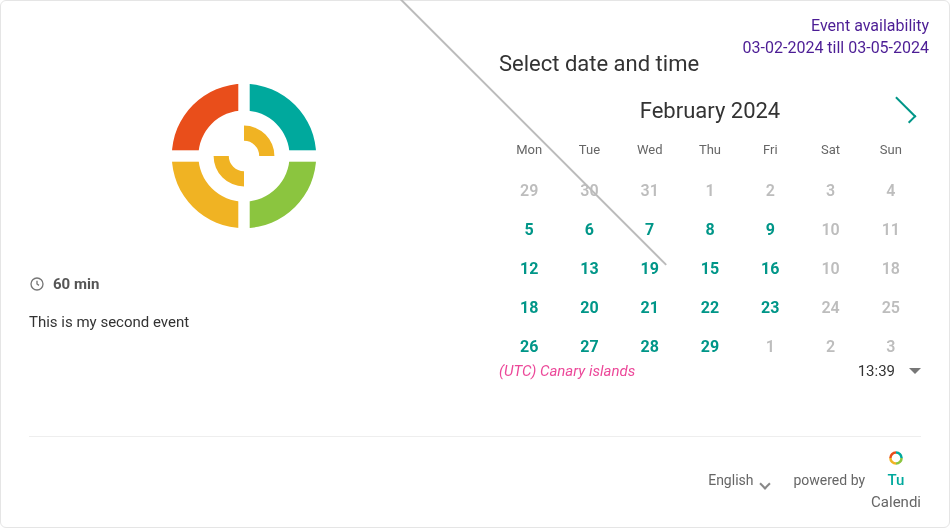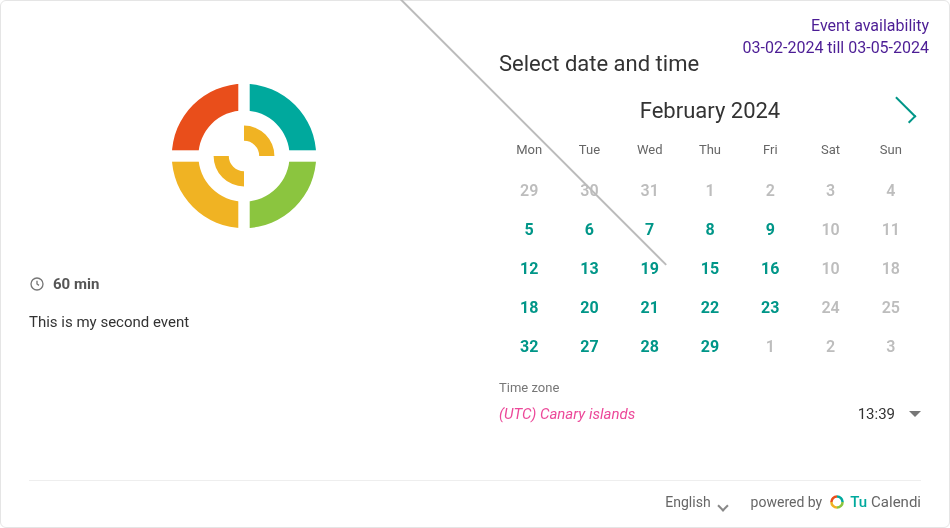--- a/index.html
+++ b/index.html
@@ -80,21 +80,21 @@
     display: flex;
     justify-content: flex-end;
     align-items: center;
     gap: 24px;
     font-size: 14px;
     color: #666;
   }
   .lang { display: flex; align-items: flex-end; gap: 8px; cursor: pointer; }
   .chev-sm { width: 8px; height: 8px; border-right: 2px solid #888; border-bottom: 2px solid #888; transform: rotate(45deg); margin-top: -3px; }
   .powered { display: flex; align-items: center; gap: 6px; }
-  .brand { display: flex; align-items: center; gap: 4px; font-size: 15px; }
+  .brand { display: flex; align-items: center; gap: 4px; font-size: 15px; flex-direction: column; }
   .brand .tu { color: #00a99d; font-weight: 500; }
   .brand .calendi { color: #666; }
   .mini-logo { width: 18px; height: 18px; }
 </style>
 </head>
 <body>
 
 <div class="card">
 
   <div class="top-right">
@@ -174,30 +174,29 @@
           <div class="day available">16</div>
           <div class="day unavailable">10</div>
           <div class="day unavailable">18</div>
           <div class="day available">18</div>
           <div class="day available">20</div>
           <div class="day available">21</div>
           <div class="day available">22</div>
           <div class="day available">23</div>
           <div class="day unavailable">24</div>
           <div class="day unavailable">25</div>
-          <div class="day available">32</div>
+          <div class="day available">26</div>
           <div class="day available">27</div>
           <div class="day available">28</div>
           <div class="day available">29</div>
           <div class="day unavailable">1</div>
           <div class="day unavailable">2</div>
           <div class="day unavailable">3</div>
         </div>
 
-      <div class="tz-label">Time zone</div>
       <div class="tz-row">
         <div class="tz-name">(UTC) Canary islands</div>
         <div class="time-drop">
           <span>13:39</span>
           <span class="tri-down"></span>
         </div>
       </div>
     </div>
 
   </div>

